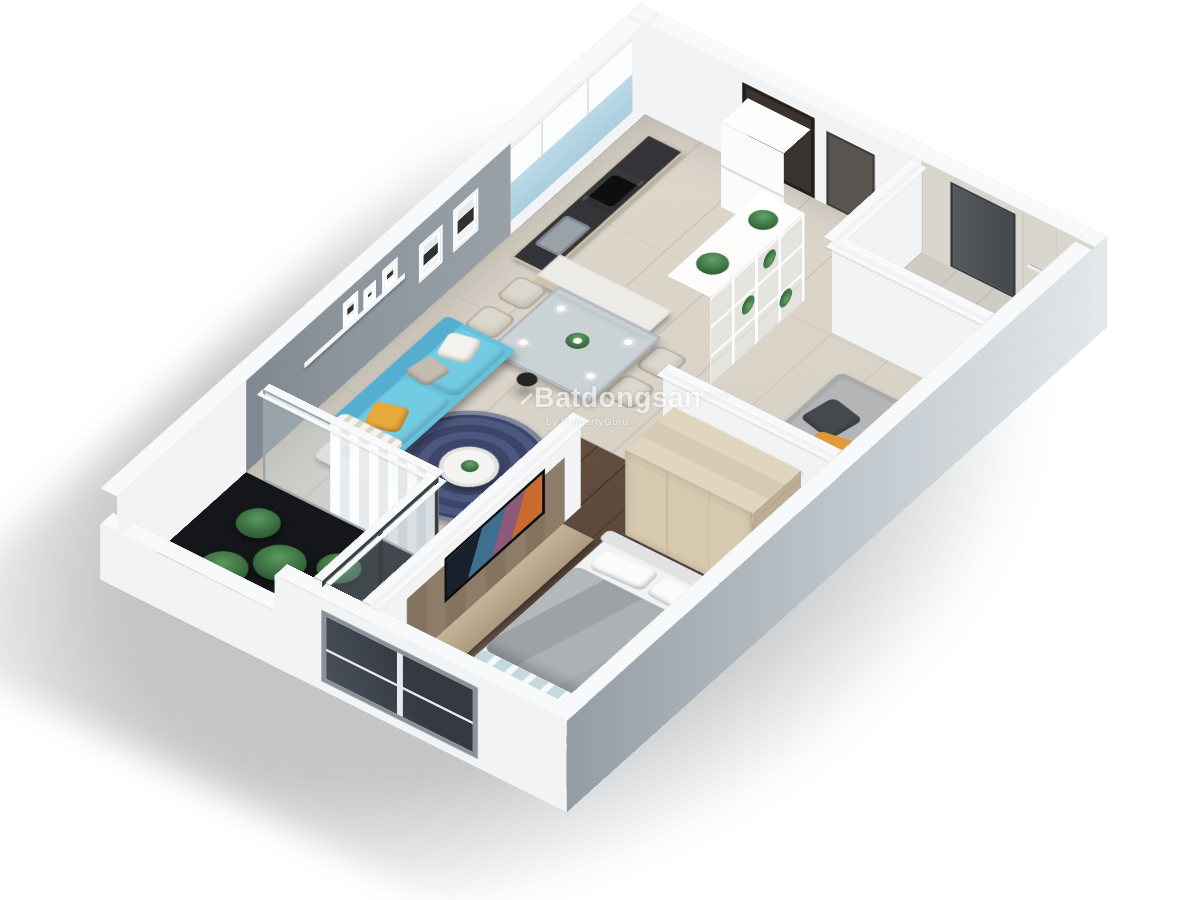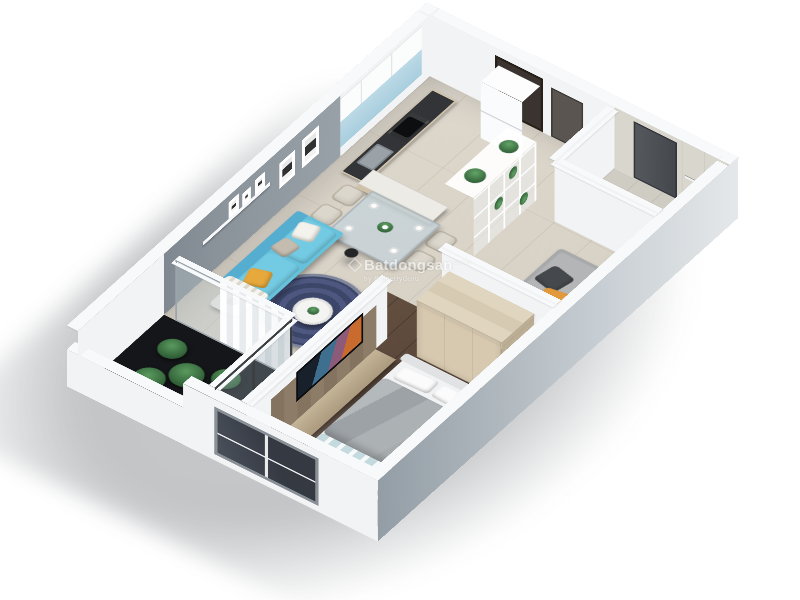--- a/index.html
+++ b/index.html
@@ -57,21 +57,21 @@
            box-shadow: 2px 2px 5px rgba(0,0,0,.55); }
   .leafdot { border-radius:50%; background: radial-gradient(circle at 40% 35%, #63a468, #33643a 70%); }
   
   .watermark {
     position:absolute; left:350px; top:256px; width:130px;
     color: var(--watermark-white, rgba(255,255,255,.92));
     opacity:.58; text-align:left; line-height:1.1; text-shadow:0 0 2px rgba(60,60,60,.35);
   }
   .wm-row { display:flex; align-items:center; gap:4px; }
   .wm-icon { width:8px; height:8px; border:1.6px solid currentColor; transform:rotate(45deg); display:inline-block; }
-  .wm-brand { font-size:15px; font-weight:bold; letter-spacing:.2px; }
+  .wm-brand { font-size:19px; font-weight:bold; letter-spacing:.2px; }
   .wm-tld { font-size:5.5px; vertical-align:super; margin-left:1px; }
   .wm-by { font-size:6.5px; letter-spacing:.5px; margin-left:14px; margin-top:1px; }
 </style>
 </head>
 <body>
 
 <div class="stage">
   <div class="world">
 
     <div class="gshadow" style="left:-90px;top:-50px;width:560px;height:760px;"></div>

